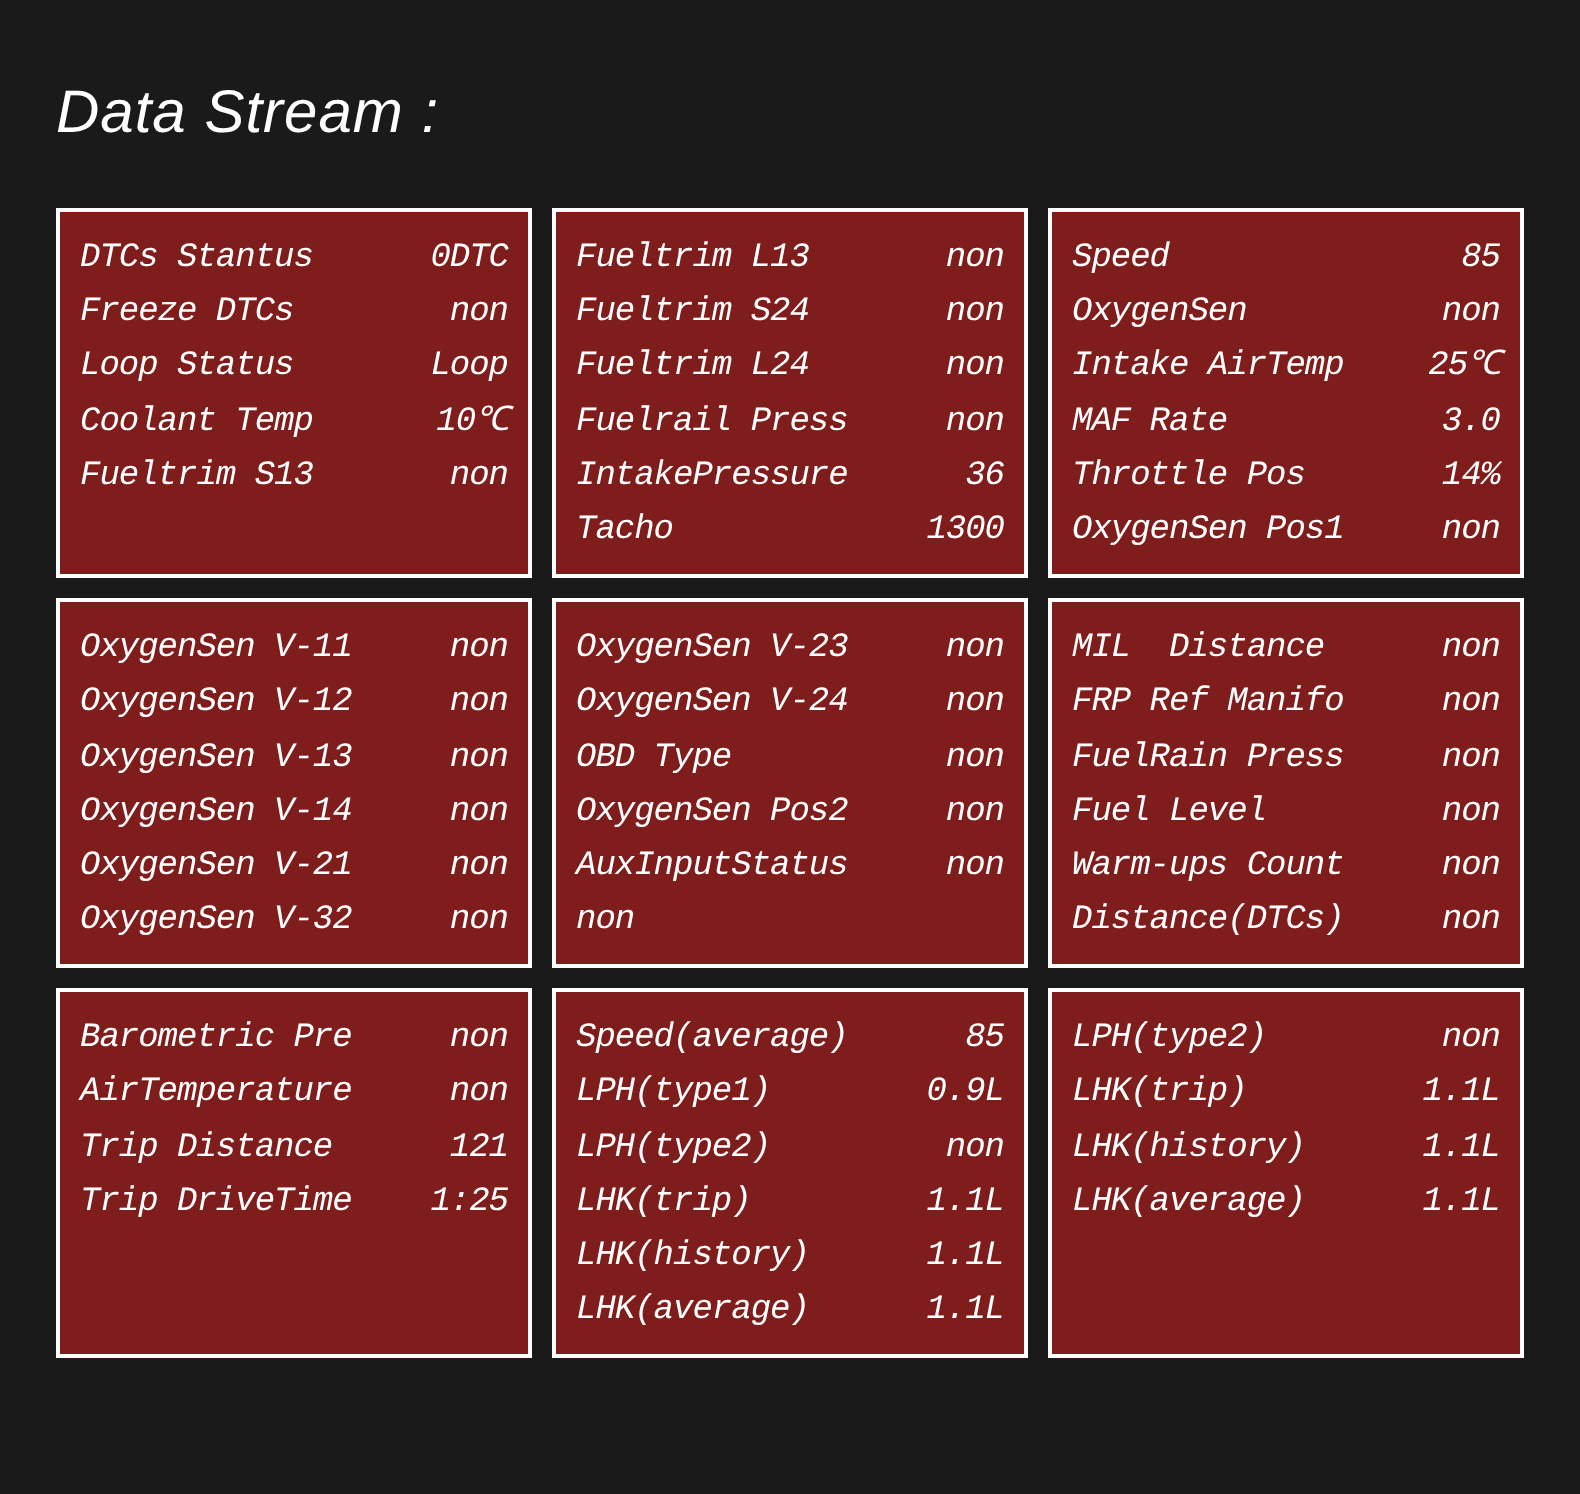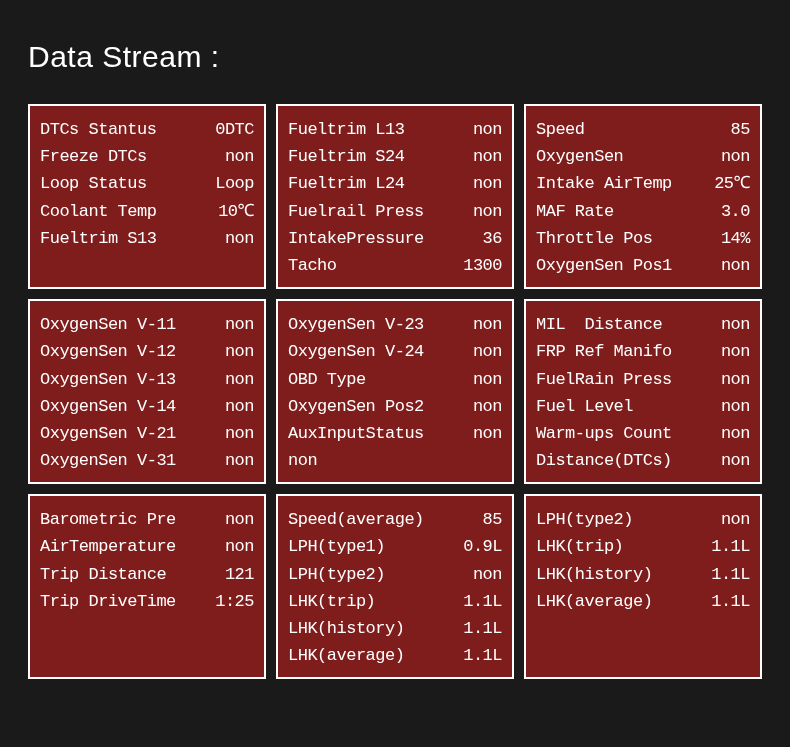--- a/index.html
+++ b/index.html
@@ -10,20 +10,21 @@
   body {
     background: #1a1a1a;
     width: 790px;
     height: 747px;
     font-family: "Lucida Console", Monaco, monospace;
     color: #fff;
     overflow: hidden;
   }
   .container {
     padding: 40px 28px 28px 28px;
+    font-style: italic;
   }
   .title {
     font-size: 30px;
     font-weight: normal;
     margin-bottom: 30px;
     letter-spacing: 0.5px;
     font-family: Arial, sans-serif;
   }
   .grid {
     display: grid;
@@ -81,21 +82,21 @@
         <div class="row"><span class="label">MAF Rate</span><span class="value">3.0</span></div>
         <div class="row"><span class="label">Throttle Pos</span><span class="value">14%</span></div>
         <div class="row"><span class="label">OxygenSen Pos1</span><span class="value">non</span></div>
       </div>
       <div class="panel">
         <div class="row"><span class="label">OxygenSen V-11</span><span class="value">non</span></div>
         <div class="row"><span class="label">OxygenSen V-12</span><span class="value">non</span></div>
         <div class="row"><span class="label">OxygenSen V-13</span><span class="value">non</span></div>
         <div class="row"><span class="label">OxygenSen V-14</span><span class="value">non</span></div>
         <div class="row"><span class="label">OxygenSen V-21</span><span class="value">non</span></div>
-        <div class="row"><span class="label">OxygenSen V-31</span><span class="value">non</span></div>
+        <div class="row"><span class="label">OxygenSen V-32</span><span class="value">non</span></div>
       </div>
       <div class="panel">
         <div class="row"><span class="label">OxygenSen V-23</span><span class="value">non</span></div>
         <div class="row"><span class="label">OxygenSen V-24</span><span class="value">non</span></div>
         <div class="row"><span class="label">OBD Type</span><span class="value">non</span></div>
         <div class="row"><span class="label">OxygenSen Pos2</span><span class="value">non</span></div>
         <div class="row"><span class="label">AuxInputStatus</span><span class="value">non</span></div>
         <div class="row"><span class="value">non</span></div>
       </div>
       <div class="panel">

